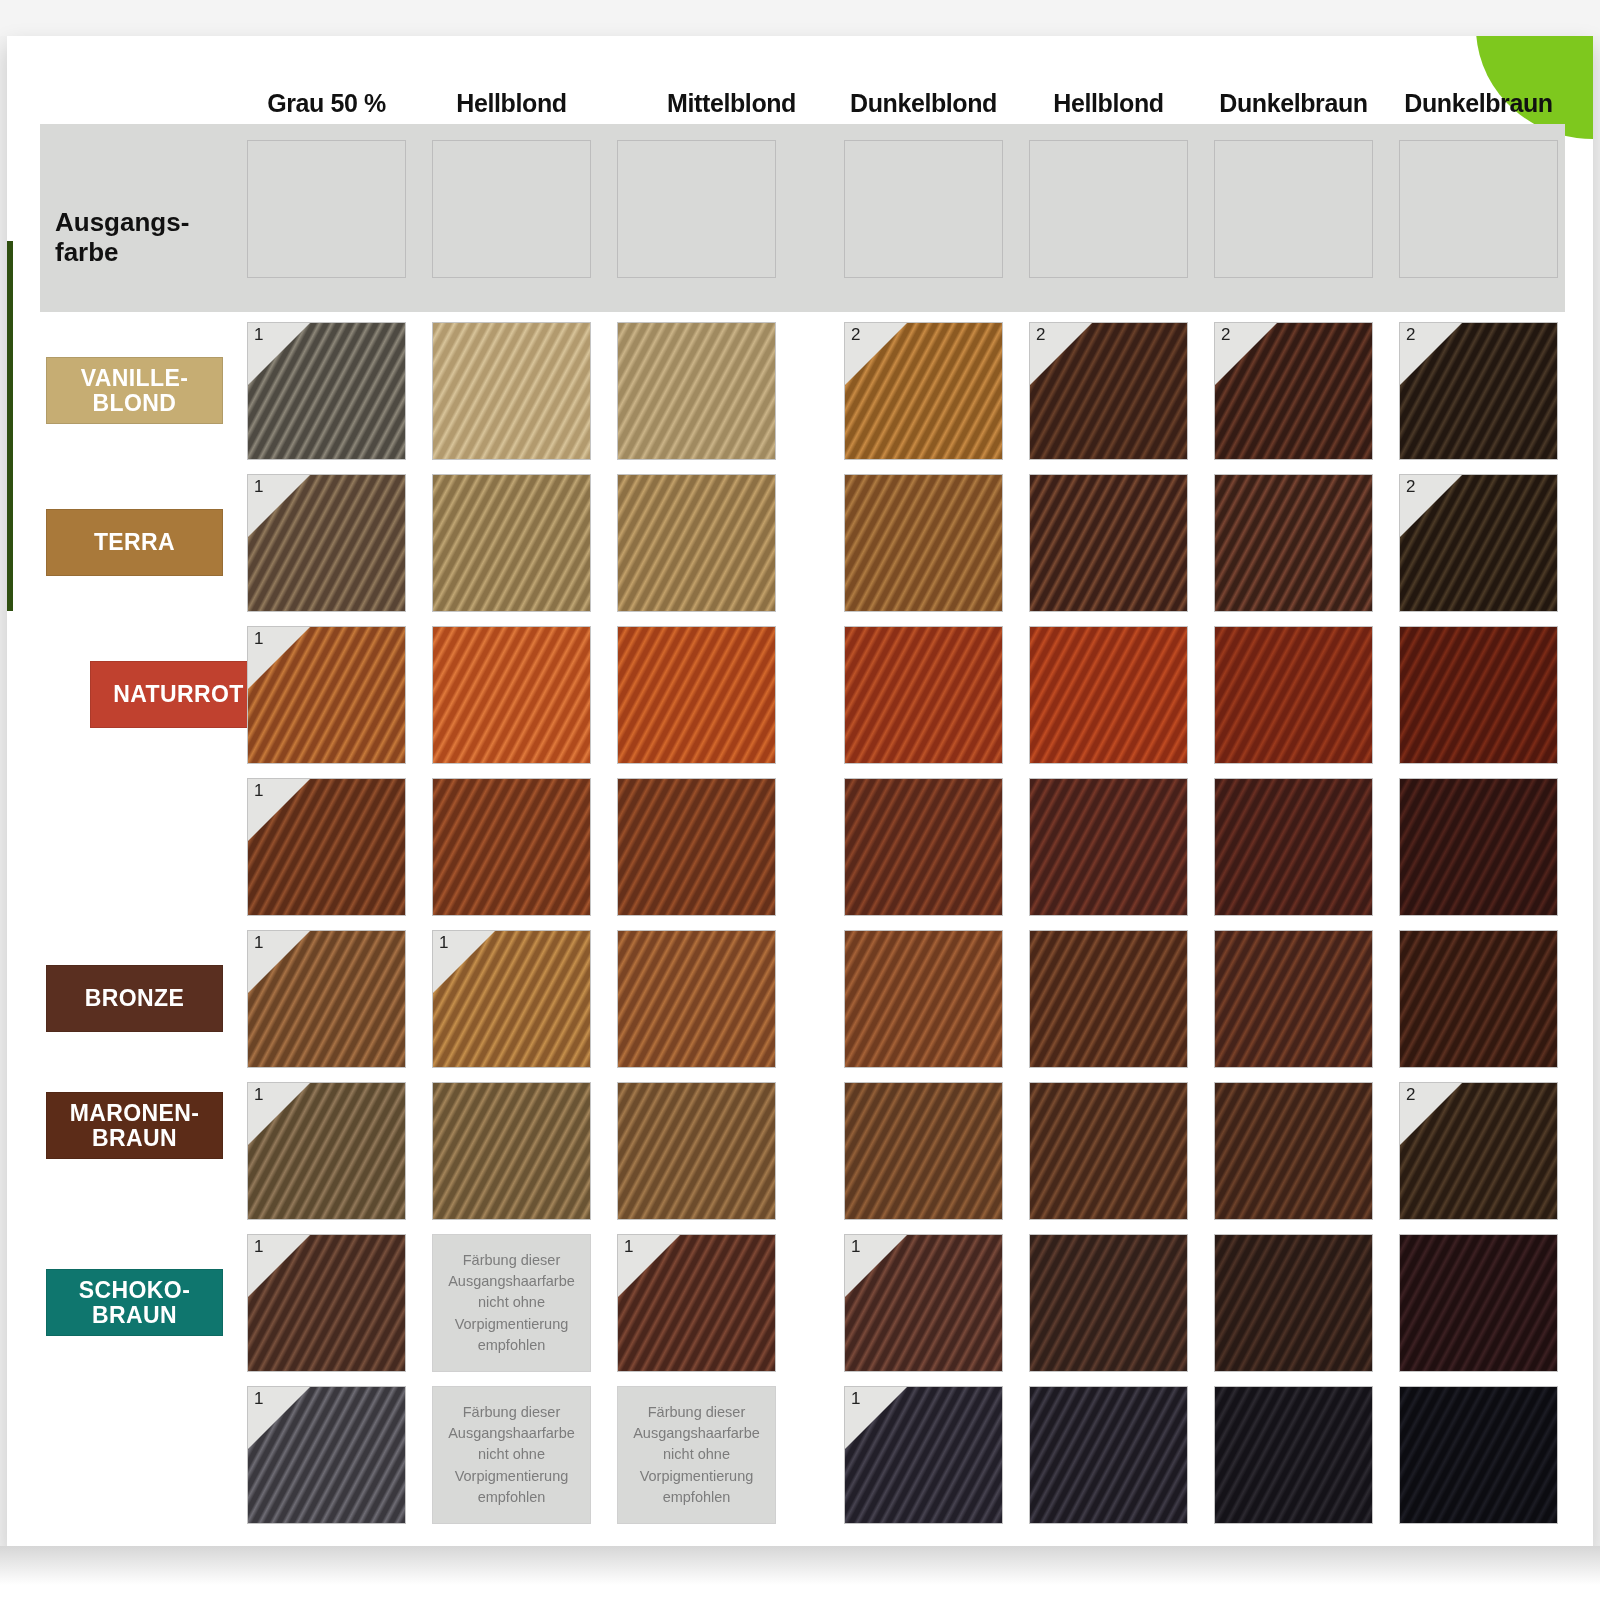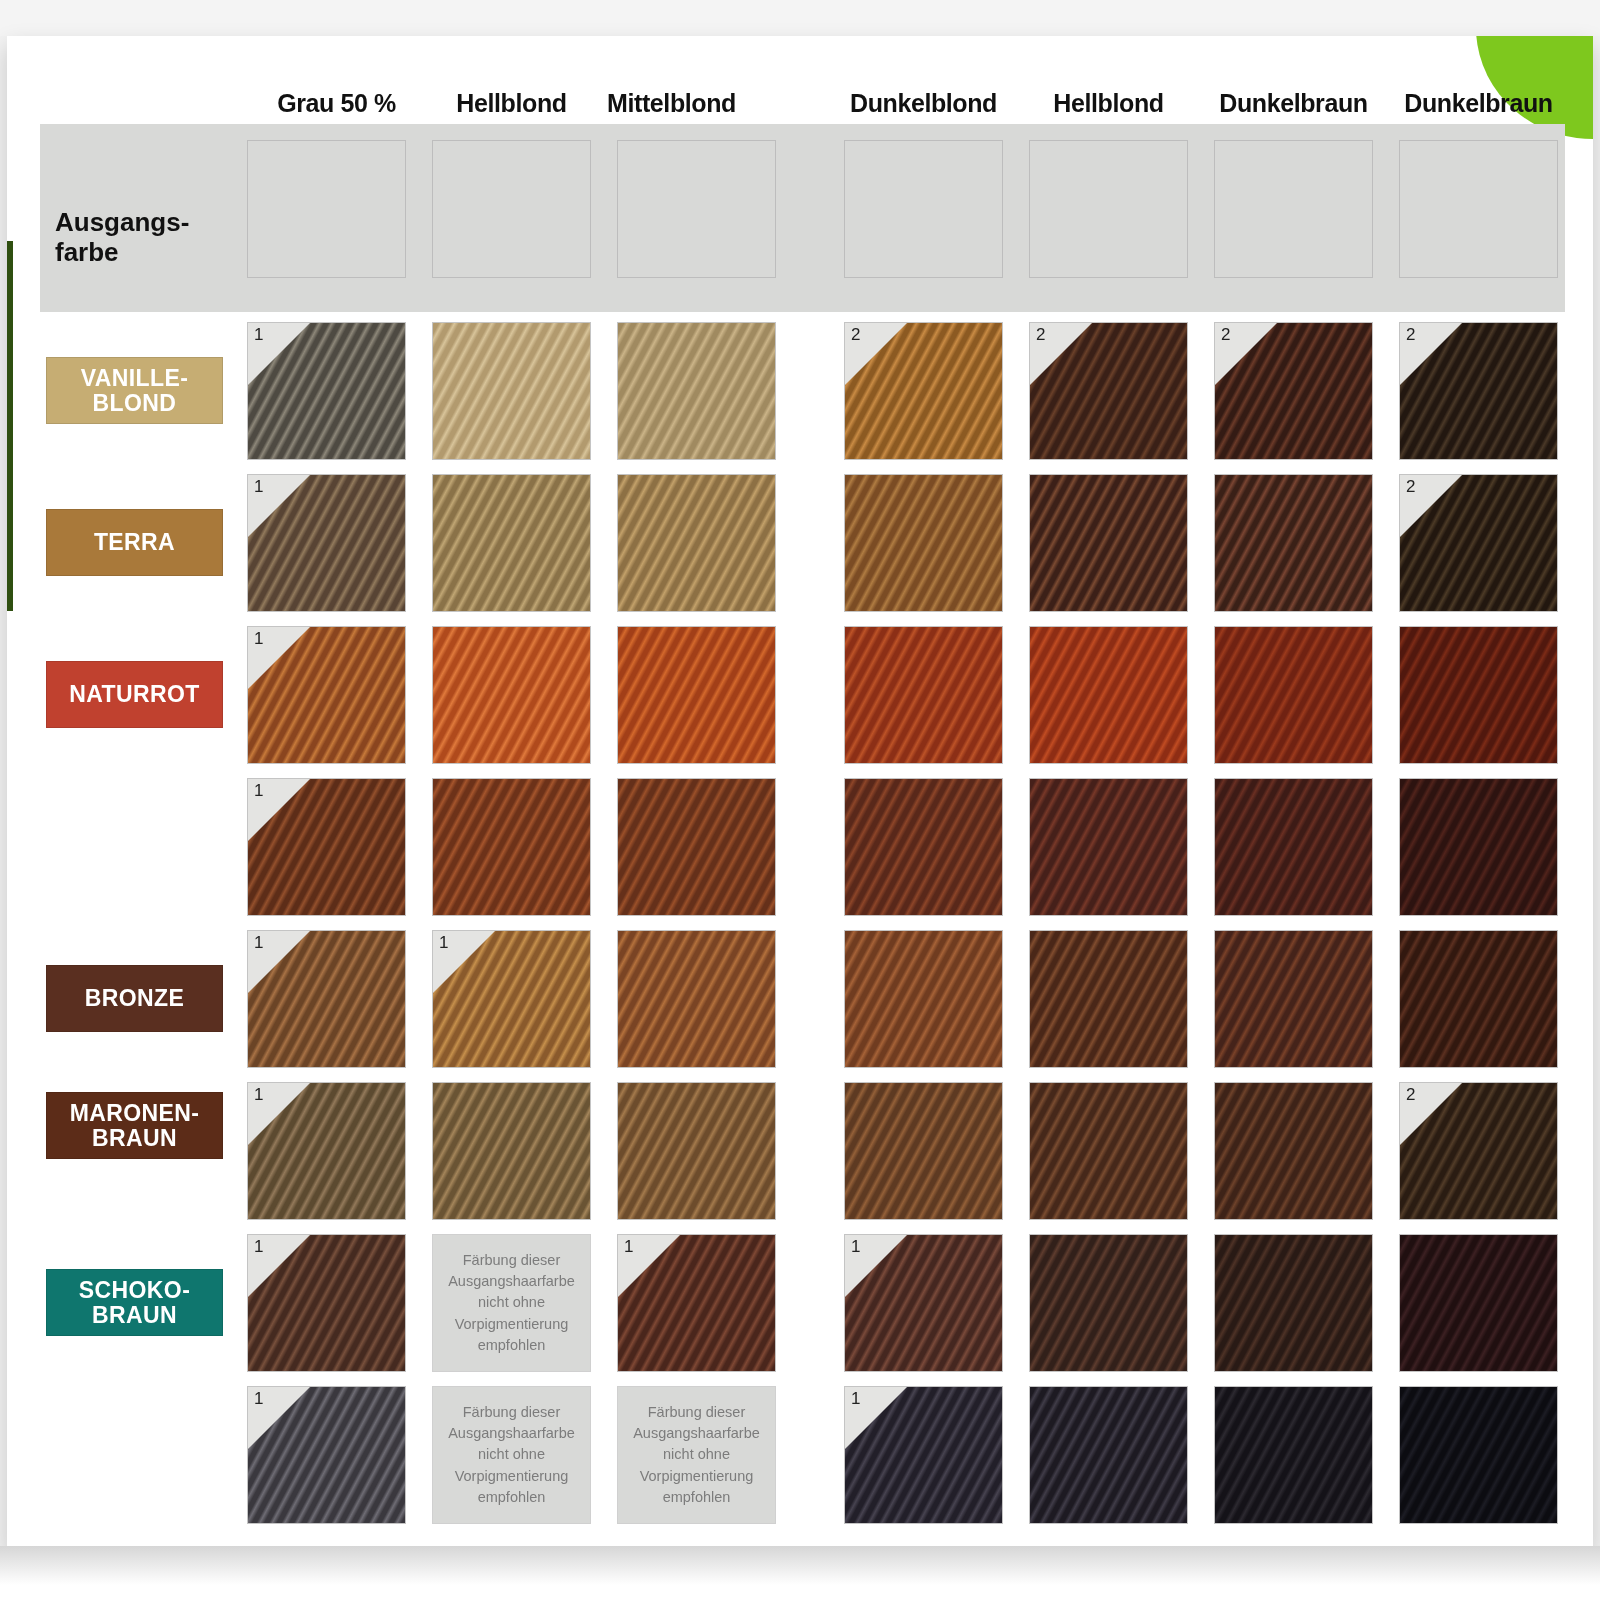--- a/index.html
+++ b/index.html
@@ -204,29 +204,29 @@
     <div id="green-strip"></div>
     <div id="leaf"></div>
 
     <div id="grid">
       <div id="header-band"></div>
       <div id="ausgangsfarbe-label">
           <div>Ausgangs-</div>
           <div>farbe</div>
         </div>
 
-    <div class="col-title" style="left: 197px; width: 199px;">Grau 50 %</div>
+    <div class="col-title" style="left: 187px; width: 199px;">Grau 50 %</div>
         <div class="base-swatch" style="left: 207px; overflow: hidden; position: absolute;">
           <div class="tex" style="background: repeating-linear-gradient(118deg, rgb(59, 56, 51) 0px, rgb(109, 105, 99) 3px, rgb(59, 56, 51) 7px, rgb(59, 56, 51) 11px), repeating-linear-gradient(118deg, rgba(255, 255, 255, 0) 0px, rgba(255, 255, 255, 0.3) 2px, rgba(255, 255, 255, 0) 6px, rgba(255, 255, 255, 0) 17px), repeating-linear-gradient(118deg, rgba(0, 0, 0, 0) 0px, rgba(0, 0, 0, 0.34) 4px, rgba(0, 0, 0, 0) 10px, rgba(0, 0, 0, 0) 26px), linear-gradient(118deg, rgb(59, 56, 51), rgb(109, 105, 99) 45%, rgb(59, 56, 51)); transform: rotate(0deg);"></div>
         </div>
         <div class="col-title" style="left: 372px; width: 199px;">Hellblond</div>
         <div class="base-swatch" style="left: 392px; overflow: hidden; position: absolute;">
           <div class="tex" style="background: repeating-linear-gradient(118deg, rgb(229, 193, 133) 0px, rgb(242, 220, 174) 3px, rgb(229, 193, 133) 7px, rgb(229, 193, 133) 11px), repeating-linear-gradient(118deg, rgba(255, 255, 255, 0) 0px, rgba(255, 255, 255, 0.3) 2px, rgba(255, 255, 255, 0) 6px, rgba(255, 255, 255, 0) 17px), repeating-linear-gradient(118deg, rgba(0, 0, 0, 0) 0px, rgba(0, 0, 0, 0.34) 4px, rgba(0, 0, 0, 0) 10px, rgba(0, 0, 0, 0) 26px), linear-gradient(118deg, rgb(229, 193, 133), rgb(242, 220, 174) 45%, rgb(229, 193, 133)); transform: rotate(0deg);"></div>
         </div>
-        <div class="col-title" style="left: 532px; width: 199px;">Mittelblond</div>
+        <div class="col-title" style="left: 557px; width: 199px; text-align: right;">Mittelblond</div>
         <div class="base-swatch" style="left: 577px; overflow: hidden; position: absolute;">
           <div class="tex" style="background: repeating-linear-gradient(118deg, rgb(192, 154, 98) 0px, rgb(220, 189, 136) 3px, rgb(192, 154, 98) 7px, rgb(192, 154, 98) 11px), repeating-linear-gradient(118deg, rgba(255, 255, 255, 0) 0px, rgba(255, 255, 255, 0.3) 2px, rgba(255, 255, 255, 0) 6px, rgba(255, 255, 255, 0) 17px), repeating-linear-gradient(118deg, rgba(0, 0, 0, 0) 0px, rgba(0, 0, 0, 0.34) 4px, rgba(0, 0, 0, 0) 10px, rgba(0, 0, 0, 0) 26px), linear-gradient(118deg, rgb(192, 154, 98), rgb(220, 189, 136) 45%, rgb(192, 154, 98)); transform: rotate(0deg);"></div>
         </div>
         <div class="col-title" style="left: 784px; width: 199px;">Dunkelblond</div>
         <div class="base-swatch" style="left: 804px; overflow: hidden; position: absolute;">
           <div class="tex" style="background: repeating-linear-gradient(118deg, rgb(176, 122, 49) 0px, rgb(207, 155, 76) 3px, rgb(176, 122, 49) 7px, rgb(176, 122, 49) 11px), repeating-linear-gradient(118deg, rgba(255, 255, 255, 0) 0px, rgba(255, 255, 255, 0.3) 2px, rgba(255, 255, 255, 0) 6px, rgba(255, 255, 255, 0) 17px), repeating-linear-gradient(118deg, rgba(0, 0, 0, 0) 0px, rgba(0, 0, 0, 0.34) 4px, rgba(0, 0, 0, 0) 10px, rgba(0, 0, 0, 0) 26px), linear-gradient(118deg, rgb(176, 122, 49), rgb(207, 155, 76) 45%, rgb(176, 122, 49)); transform: rotate(0deg);"></div>
         </div>
         <div class="col-title" style="left: 969px; width: 199px;">Hellblond</div>
         <div class="base-swatch" style="left: 989px; overflow: hidden; position: absolute;">
           <div class="tex" style="background: repeating-linear-gradient(118deg, rgb(61, 35, 25) 0px, rgb(107, 67, 48) 3px, rgb(61, 35, 25) 7px, rgb(61, 35, 25) 11px), repeating-linear-gradient(118deg, rgba(255, 255, 255, 0) 0px, rgba(255, 255, 255, 0.3) 2px, rgba(255, 255, 255, 0) 6px, rgba(255, 255, 255, 0) 17px), repeating-linear-gradient(118deg, rgba(0, 0, 0, 0) 0px, rgba(0, 0, 0, 0.34) 4px, rgba(0, 0, 0, 0) 10px, rgba(0, 0, 0, 0) 26px), linear-gradient(118deg, rgb(61, 35, 25), rgb(107, 67, 48) 45%, rgb(61, 35, 25)); transform: rotate(0deg);"></div>
@@ -301,21 +301,21 @@
         </div>
         <div class="cell" style="left: 1174px; top: 386px; position: absolute; width: 159px; height: 138px;">
           <div class="tex" style="background: repeating-linear-gradient(118deg, rgb(58, 32, 23) 0px, rgb(122, 69, 50) 3px, rgb(58, 32, 23) 7px, rgb(58, 32, 23) 11px), repeating-linear-gradient(118deg, rgba(255, 255, 255, 0) 0px, rgba(255, 255, 255, 0.3) 2px, rgba(255, 255, 255, 0) 6px, rgba(255, 255, 255, 0) 17px), repeating-linear-gradient(118deg, rgba(0, 0, 0, 0) 0px, rgba(0, 0, 0, 0.34) 4px, rgba(0, 0, 0, 0) 10px, rgba(0, 0, 0, 0) 26px), linear-gradient(118deg, rgb(58, 32, 23), rgb(122, 69, 50) 45%, rgb(58, 32, 23)); transform: rotate(0deg);"></div>
         </div>
         <div class="cell" style="left: 1359px; top: 386px; position: absolute; width: 159px; height: 138px;">
           <div class="tex" style="background: repeating-linear-gradient(118deg, rgb(34, 23, 15) 0px, rgb(76, 58, 38) 3px, rgb(34, 23, 15) 7px, rgb(34, 23, 15) 11px), repeating-linear-gradient(118deg, rgba(255, 255, 255, 0) 0px, rgba(255, 255, 255, 0.3) 2px, rgba(255, 255, 255, 0) 6px, rgba(255, 255, 255, 0) 17px), repeating-linear-gradient(118deg, rgba(0, 0, 0, 0) 0px, rgba(0, 0, 0, 0.34) 4px, rgba(0, 0, 0, 0) 10px, rgba(0, 0, 0, 0) 26px), linear-gradient(118deg, rgb(34, 23, 15), rgb(76, 58, 38) 45%, rgb(34, 23, 15)); transform: rotate(0deg);"></div>
           <div class="badge">
             <span>2</span>
           </div>
         </div>
-        <div class="row-label" style="top: 573px; background: rgb(192, 65, 47);">
+        <div class="row-label" style="top: 573px; background: rgb(192, 65, 47); margin-left: 44px;">
           <span>NATURROT</span>
         </div>
         <div class="cell" style="left: 207px; top: 538px; position: absolute; width: 159px; height: 138px;">
           <div class="tex" style="background: repeating-linear-gradient(118deg, rgb(138, 69, 31) 0px, rgb(199, 122, 58) 3px, rgb(138, 69, 31) 7px, rgb(138, 69, 31) 11px), repeating-linear-gradient(118deg, rgba(255, 255, 255, 0) 0px, rgba(255, 255, 255, 0.3) 2px, rgba(255, 255, 255, 0) 6px, rgba(255, 255, 255, 0) 17px), repeating-linear-gradient(118deg, rgba(0, 0, 0, 0) 0px, rgba(0, 0, 0, 0.34) 4px, rgba(0, 0, 0, 0) 10px, rgba(0, 0, 0, 0) 26px), linear-gradient(118deg, rgb(138, 69, 31), rgb(199, 122, 58) 45%, rgb(138, 69, 31)); transform: rotate(0deg);"></div>
           <div class="badge">
             <span>1</span>
           </div>
         </div>
         <div class="cell" style="left: 392px; top: 538px; position: absolute; width: 159px; height: 138px;">
           <div class="tex" style="background: repeating-linear-gradient(118deg, rgb(176, 74, 28) 0px, rgb(224, 122, 60) 3px, rgb(176, 74, 28) 7px, rgb(176, 74, 28) 11px), repeating-linear-gradient(118deg, rgba(255, 255, 255, 0) 0px, rgba(255, 255, 255, 0.3) 2px, rgba(255, 255, 255, 0) 6px, rgba(255, 255, 255, 0) 17px), repeating-linear-gradient(118deg, rgba(0, 0, 0, 0) 0px, rgba(0, 0, 0, 0.34) 4px, rgba(0, 0, 0, 0) 10px, rgba(0, 0, 0, 0) 26px), linear-gradient(118deg, rgb(176, 74, 28), rgb(224, 122, 60) 45%, rgb(176, 74, 28)); transform: rotate(0deg);"></div>

